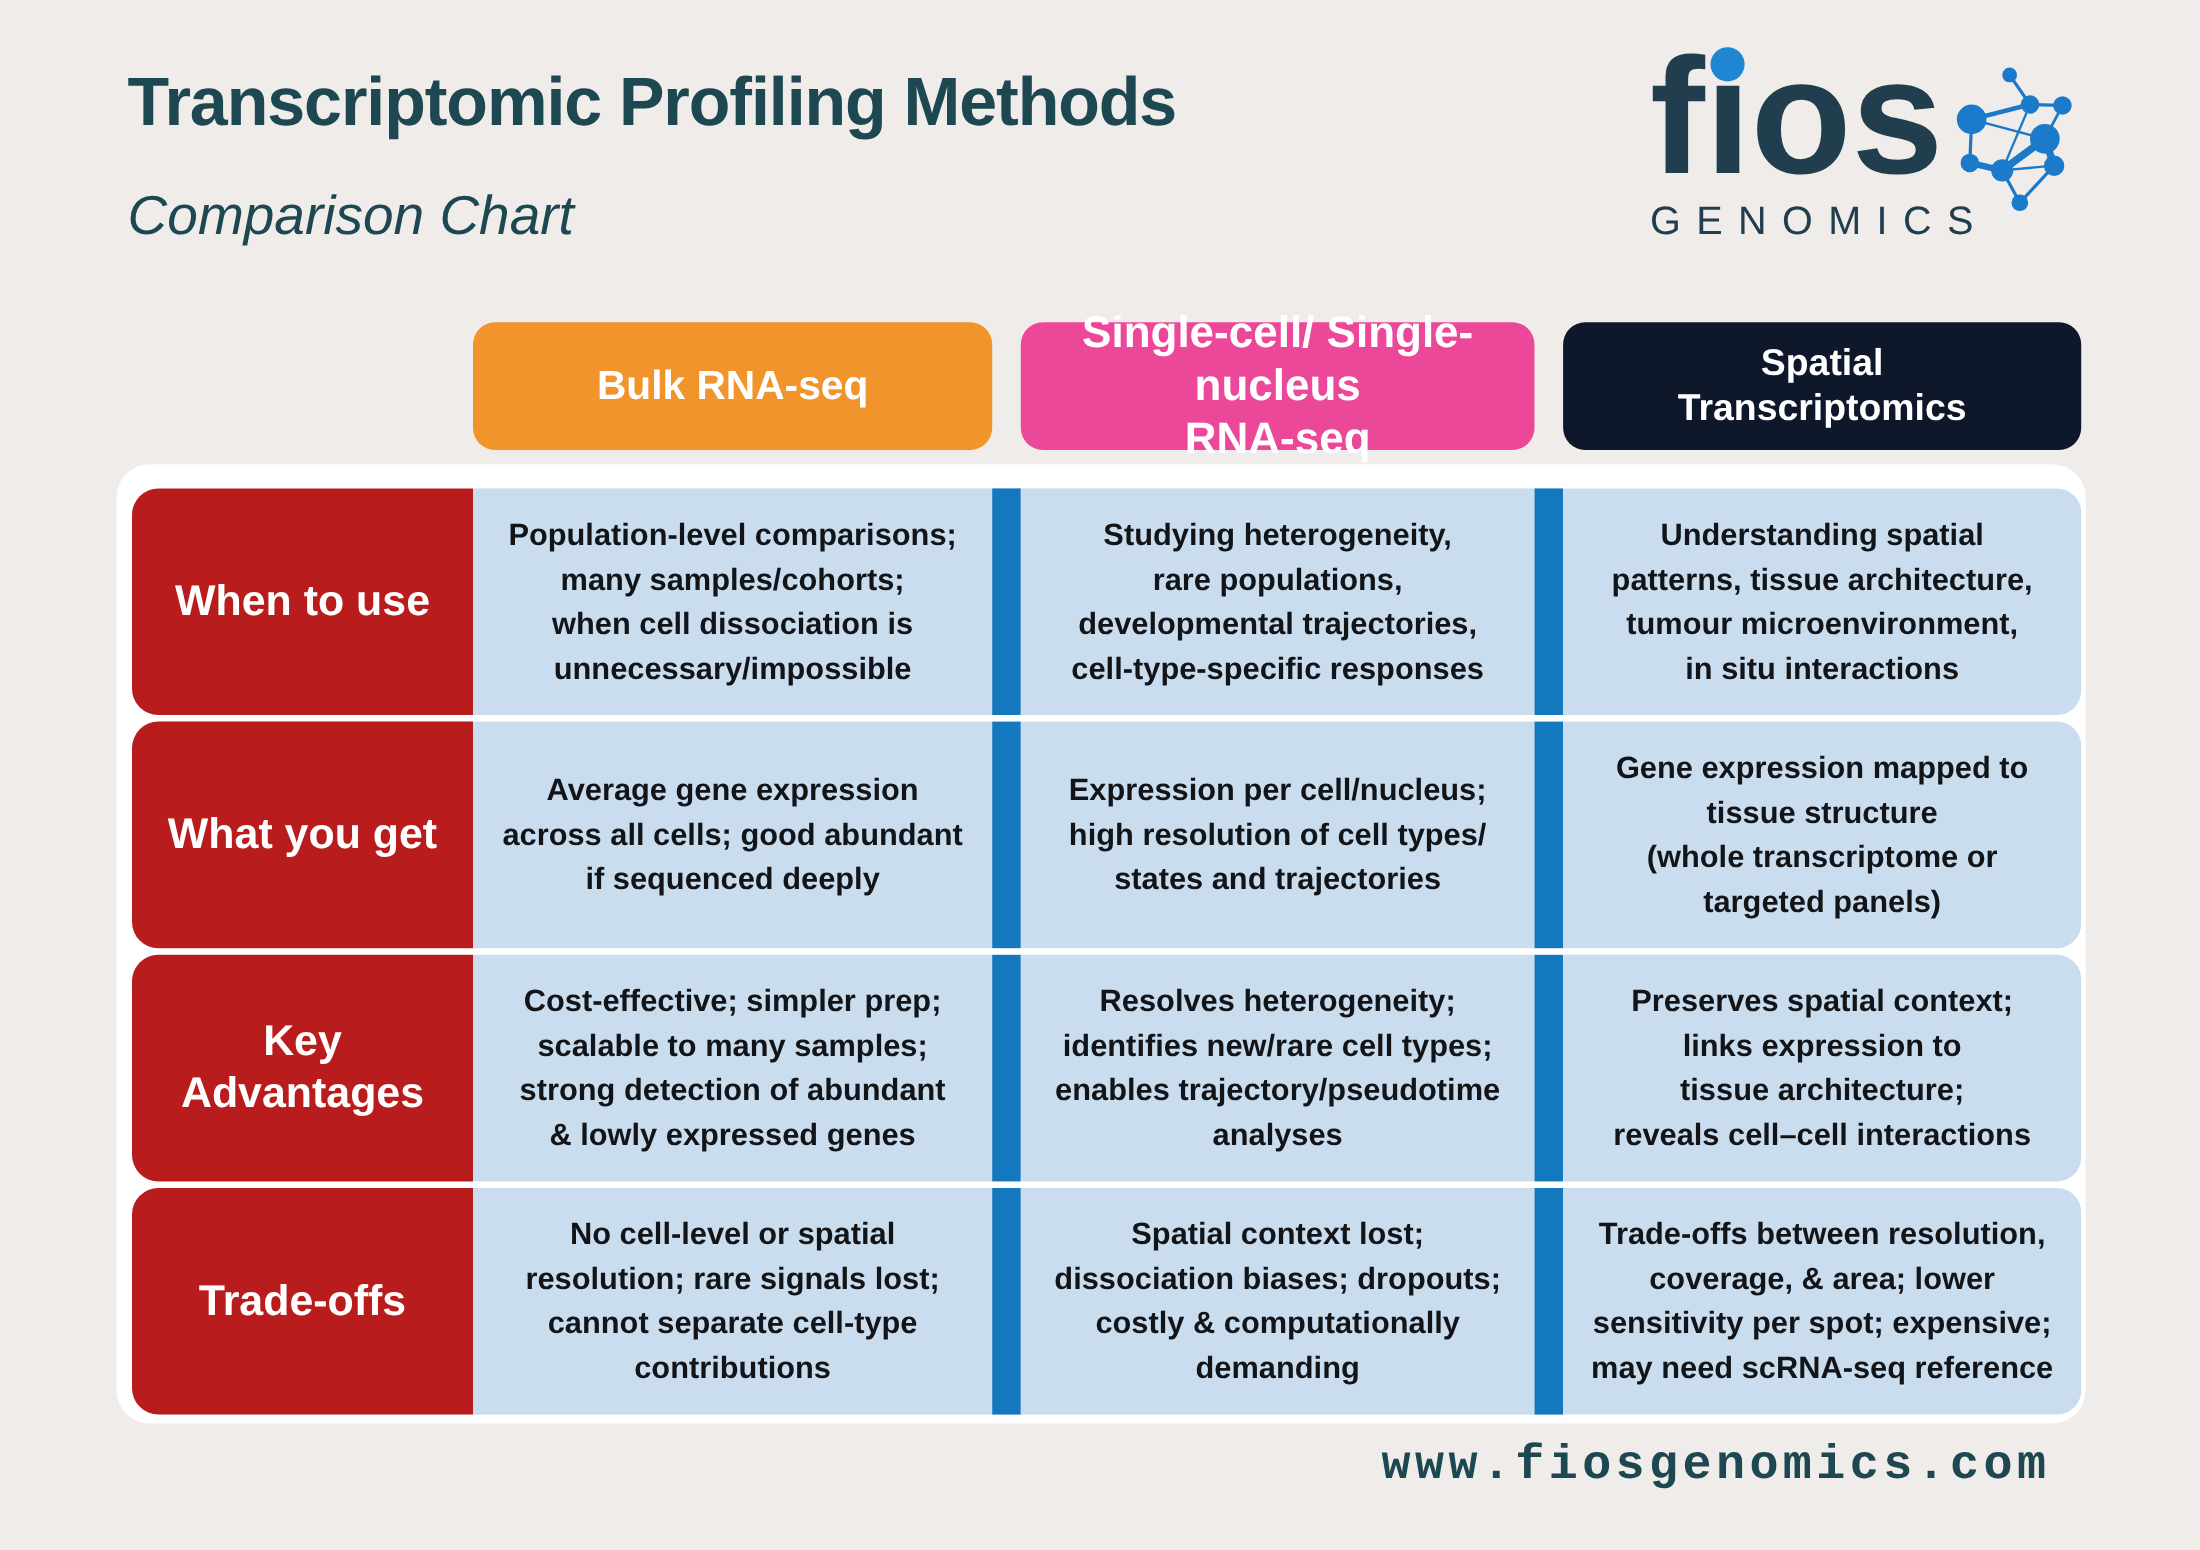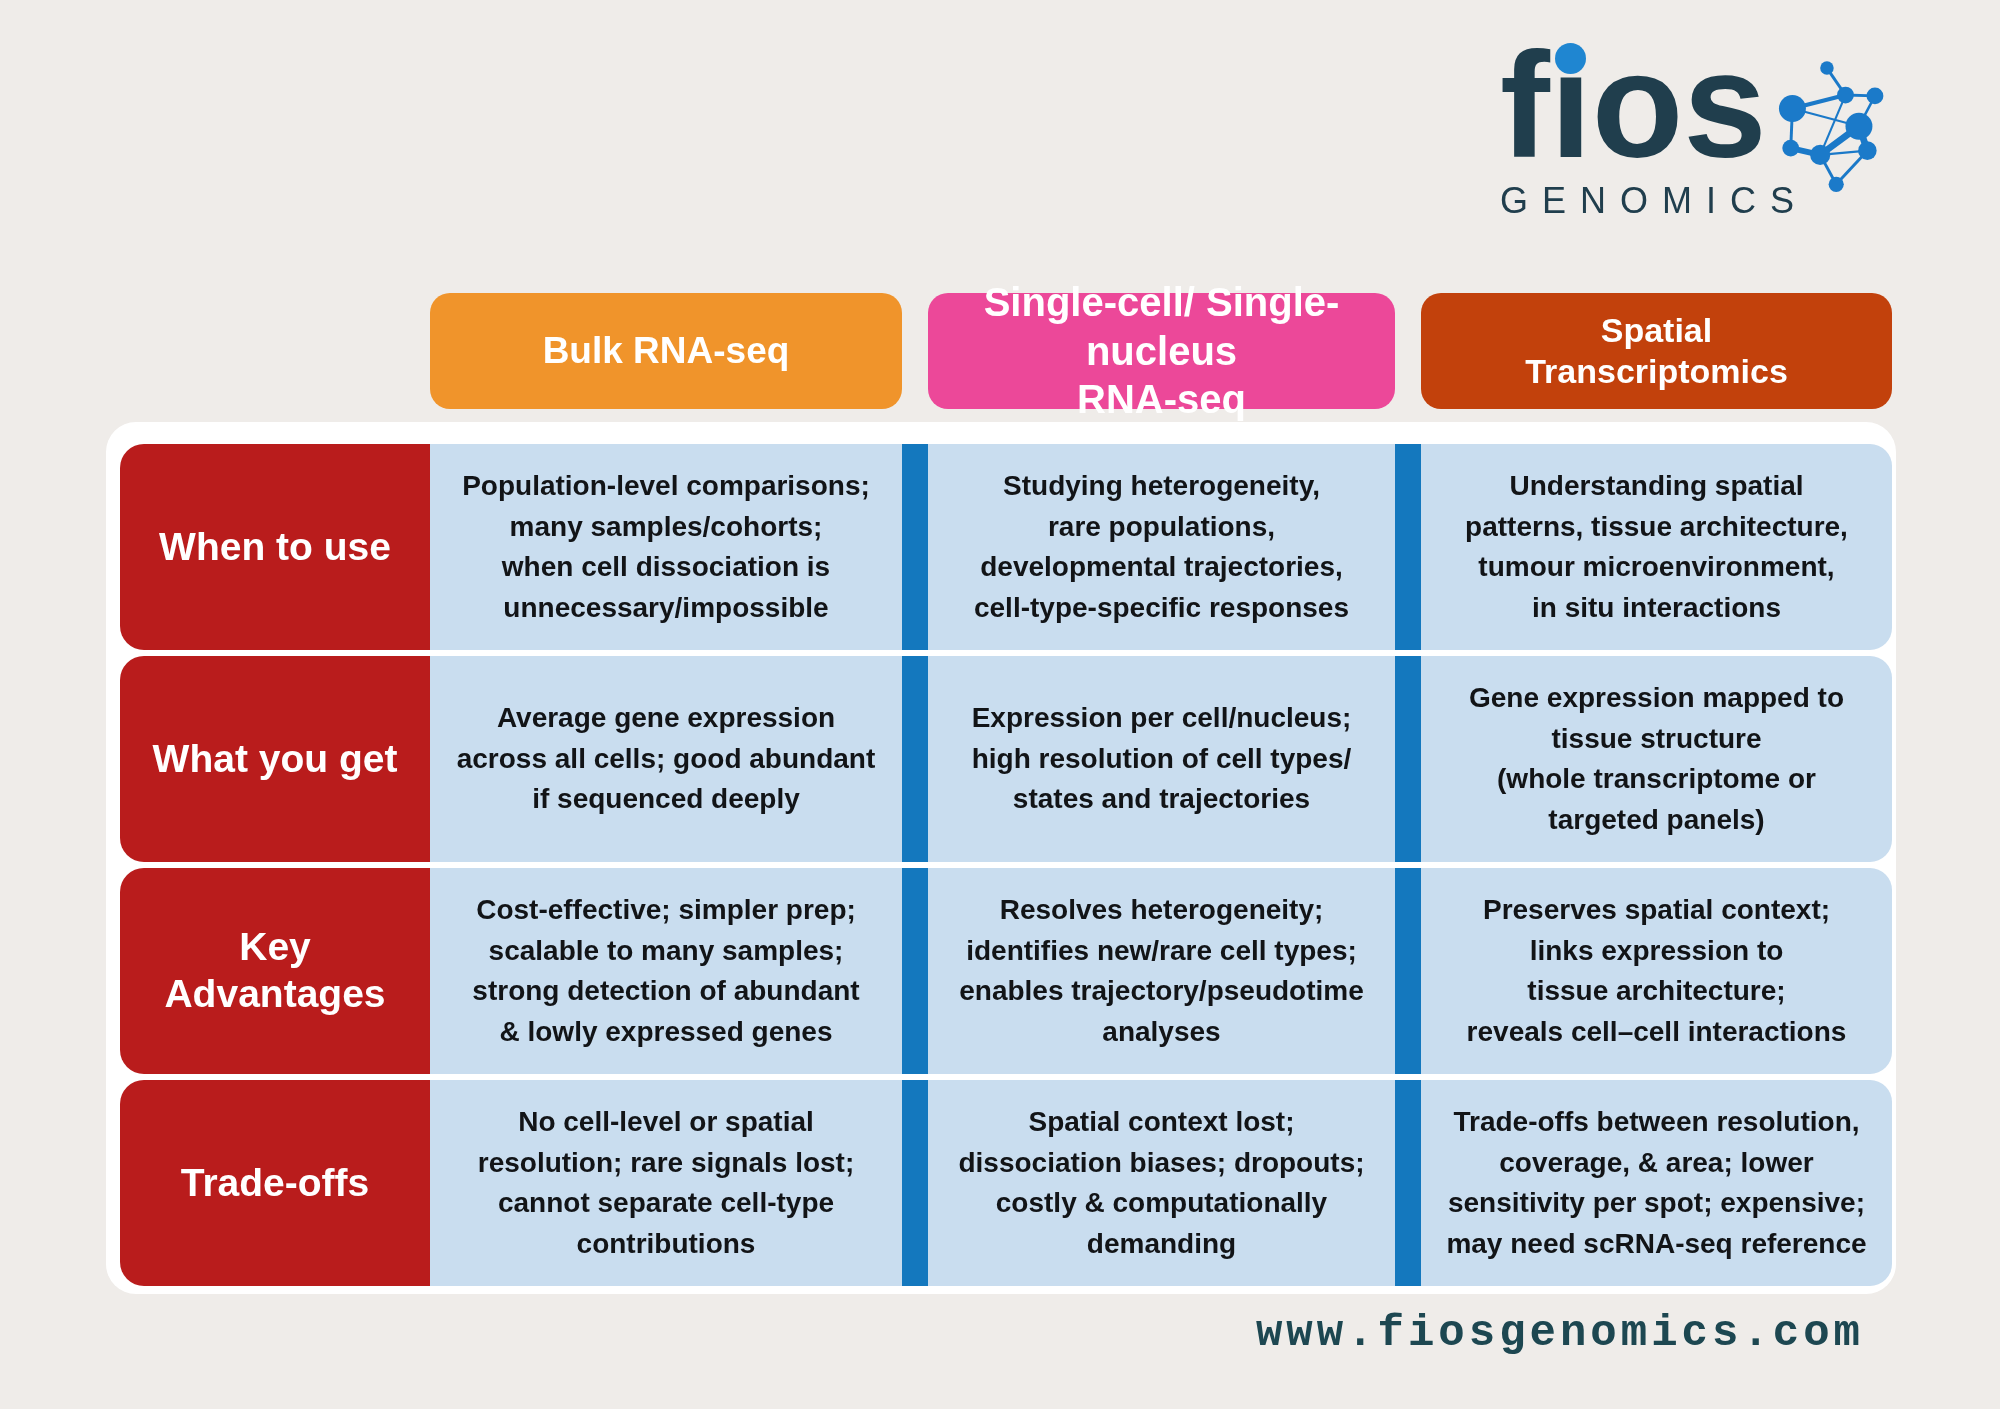--- a/index.html
+++ b/index.html
@@ -29,21 +29,21 @@
   }
   .grid-cols { display:grid; grid-template-columns:310px 472px 26px 467px 26px 471px; }
   .col-headers { position:absolute; left:120px; top:293px; }
   .col-head {
     height:116px; border-radius:20px; color:#fff; font-weight:700; font-size:34px;
     display:flex; align-items:center; justify-content:center; text-align:center;
     line-height:1.22; white-space:pre-line; padding:0 12px; box-sizing:border-box;
   }
   .col-head.c0 { grid-column:2; background:#f0942b; font-size:37px; }
   .col-head.c1 { grid-column:4; background:#ec4899; font-size:40px; }
-  .col-head.c2 { grid-column:6; background:#c2410c; }
+  .col-head.c2 { grid-column:6; background:#0f172a; }
 
   .rows { position:absolute; left:120px; top:444px; display:flex; flex-direction:column; gap:26px; }
   .row { height:186px; }
   .row-header {
     grid-column:1; background:#b91c1c; border-radius:24px 0 0 24px;
     color:#ffffff; font-size:39px; font-weight:600; line-height:1.2;
     display:flex; align-items:center; justify-content:center; text-align:center;
     white-space:pre-line;
   }
   .cell {
@@ -62,20 +62,24 @@
   .website {
     position:absolute; right:136px; top:1308px;
     font-size:44px; font-weight:700; letter-spacing:4px; color:#1d4751;font-family:Liberation Mono, monospace;
   }
 </style>
 </head>
 <body>
 
 <div class="canvas">
 
+  <div class="titles">
+    <h1 class="page-title">Transcriptomic Profiling Methods</h1>
+    <h2 class="page-subtitle">Comparison Chart</h2>
+  </div>
 
   <div class="logo">
     <div class="wordmark"><span>f</span><span class="ltr-i"><span class="dot"></span><span>ı</span></span><span>os</span></div>
     <div class="company">GENOMICS</div>
     <svg class="logo-icon" width="152" height="160" viewBox="0 0 180 190">
       <g stroke="#1b79c8" fill="none">
         <line x1="65" y1="31" x2="87" y2="63" stroke-width="3.5"></line>
         <line x1="87" y1="63" x2="122" y2="64" stroke-width="3.5"></line>
         <line x1="87" y1="63" x2="24" y2="79" stroke-width="5"></line>
         <line x1="24" y1="79" x2="103" y2="100" stroke-width="2.5"></line>

